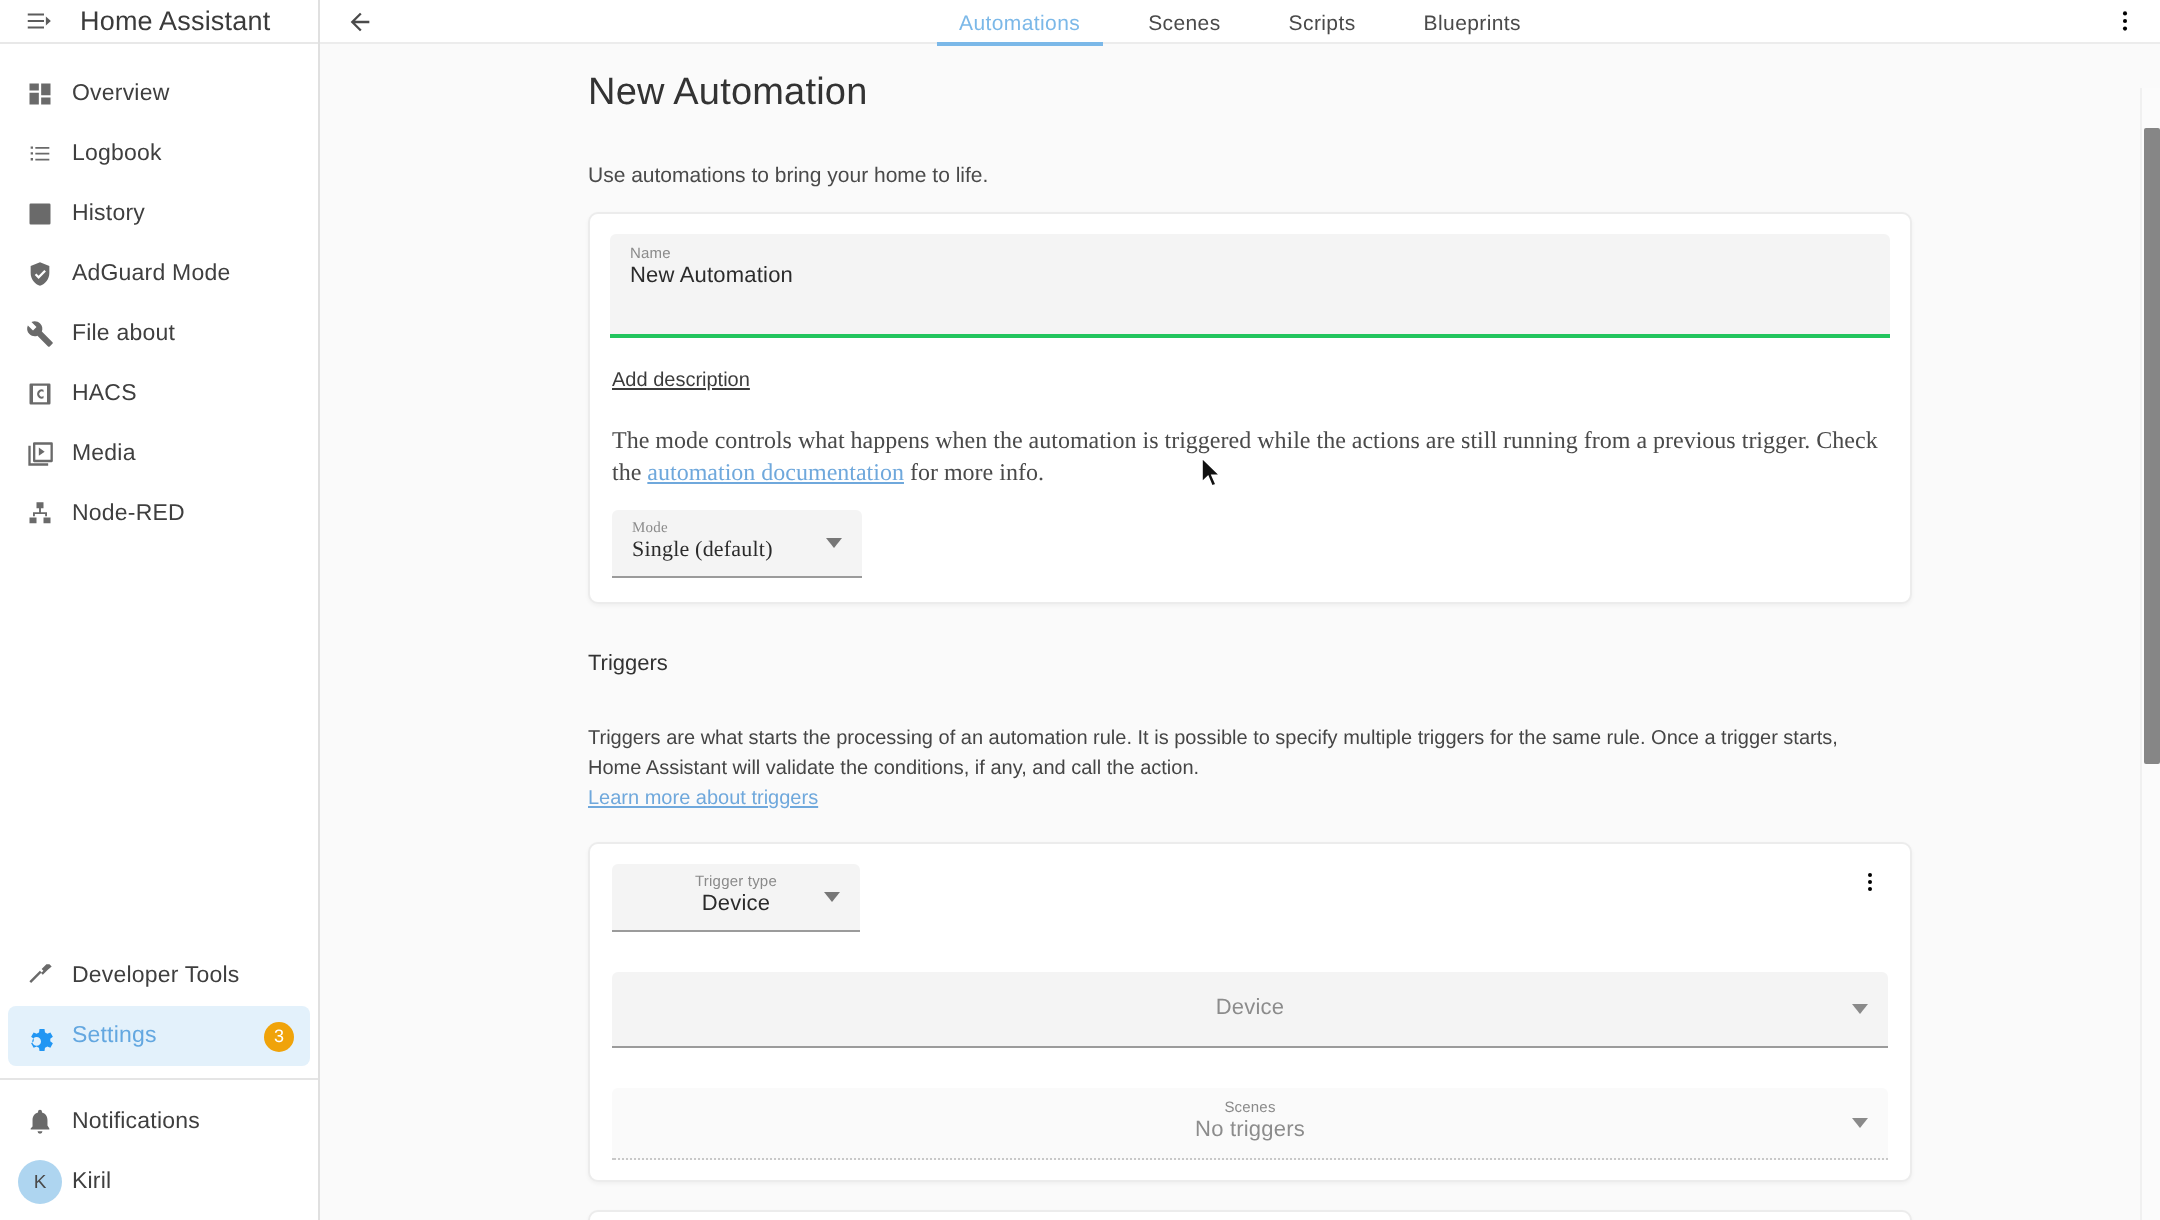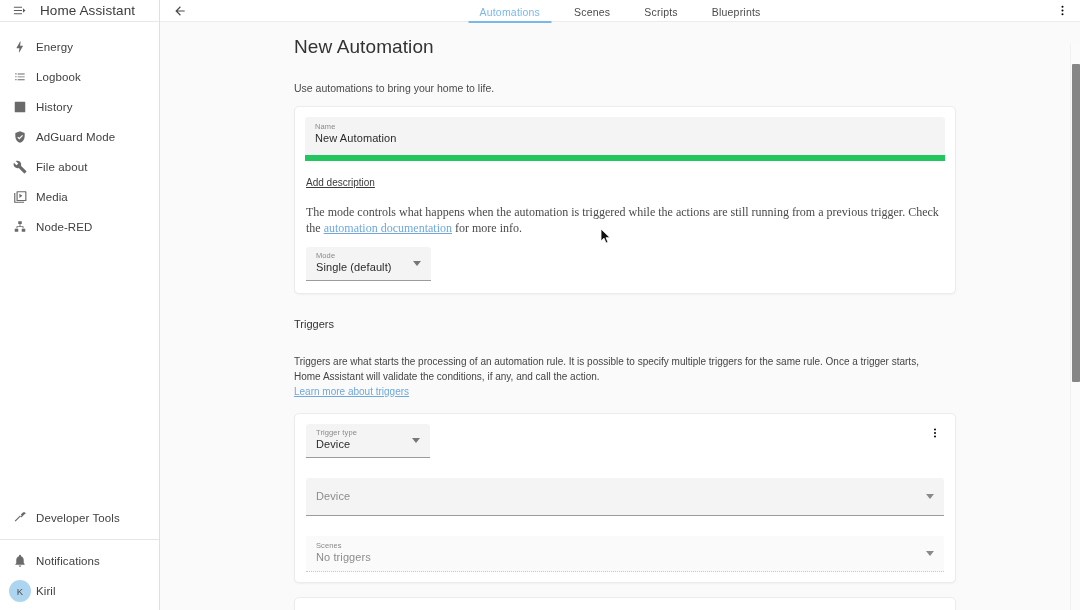--- a/index.html
+++ b/index.html
@@ -178,23 +178,23 @@
     border: 1px solid #ececec;
     border-radius: 5px;
     box-shadow: 0 1px 2px rgba(0,0,0,.045);
     margin: 12px 124px 0 134px;
     position: relative;
   }
 
   
   .field {
     background: #f4f4f4;
-    border-bottom: 6px solid #22c55e;
+    border-bottom: 2px solid #22c55e;
     border-radius: 3px 3px 0 0;
-    padding: 6px 10px 8px 10px;
+    padding: 6px 10px 20px 10px;
     position: relative;
   }
   .field-label {
     font-size: 7.5px;
     color: #8a8a8a;
     line-height: 1.1;
     letter-spacing: .1px;
   }
   .field-value {
     font-size: 11px;
@@ -225,21 +225,21 @@
     text-decoration: underline;
     cursor: pointer;
   }
   .mode-help {
     font-size: 12px;
     color: #4a4a4a;
     line-height: 1.35;
     margin: 14px 12px 0 11px;
     font-family: Liberation Serif, serif;
   }
-  .mode-row { padding: 10px 0 12px 11px; }
+  .mode-row { padding: 10px 0 12px 11px; font-family: Liberation Serif, serif; }
   .mode-select {
     width: 125px;
     background: #f4f4f4;
     border-bottom: 1px solid #9b9b9b;
     border-radius: 3px 3px 0 0;
     padding: 5px 10px 4px 10px;
     position: relative;
     cursor: pointer;
   }
 
@@ -251,21 +251,21 @@
   }
   .section-desc {
     padding-left: 134px;
     padding-right: 146px;
     margin-top: 24px;
     font-size: 10px;
     color: #454545;
     line-height: 1.5;
   }
 
-  .trigger-card { margin-top: 14px; padding-bottom: 10px; }
+  .trigger-card { margin-top: 14px; padding-bottom: 10px; text-align: center; }
   .card-menu {
     position: absolute;
     top: 10px; right: 12px;
     width: 16px; height: 18px;
     display: flex; align-items: center; justify-content: center;
     cursor: pointer;
   }
   .trigger-type-wrap { padding: 10px 0 0 11px; }
   .trigger-type {
     width: 124px;
@@ -345,29 +345,29 @@
       <div class="menu-icon">
         <svg width="15" height="15" viewBox="0 0 24 24" fill="currentColor">
           <path d="M3 6h13v1.6H3V6zm0 5.2h13v1.6H3v-1.6zM3 16.4h13V18H3v-1.6zM21.5 12l-4 -3.6v7.2l4-3.6z"></path>
         </svg>
       </div>
       <div class="ha-title">Home Assistant</div>
     </div>
 
     <div class="nav-scroll">
 
-
-      <div class="nav-item">
-        <span class="nav-icon">
-          <svg width="14" height="14" viewBox="0 0 24 24" fill="currentColor">
-              <path d="M11 21h-1l1-7H6.5c-.88 0-.33-.75-.31-.78C7.48 10.94 9.4 7.57 12.16 2.7h1l-1 7h4.51c.4 0 .62.19.4.66C12.97 17.55 11 21 11 21z"></path>
-            </svg>
-        </span>
-        <span class="nav-label">Energy</span>
-      </div>
+      <div class="nav-item">
+        <span class="nav-icon">
+          <svg width="14" height="14" viewBox="0 0 24 24" fill="currentColor">
+              <path d="M3 3h8v6H3V3zm0 8h8v10H3V11zm10-8h8v10h-8V3zm0 12h8v6h-8v-6z"></path>
+            </svg>
+        </span>
+        <span class="nav-label">Overview</span>
+      </div>
+
 
 
       <div class="nav-item">
         <span class="nav-icon">
           <svg width="14" height="14" viewBox="0 0 24 24" fill="currentColor">
               <path d="M4 5.5h2v2H4v-2zm0 5h2v2H4v-2zm0 5h2v2H4v-2zM8 6h12v1.5H8V6zm0 5h12v1.5H8V11zm0 5h12v1.5H8V16z"></path>
             </svg>
         </span>
         <span class="nav-label">Logbook</span>
       </div>
@@ -392,20 +392,29 @@
 
       <div class="nav-item">
         <span class="nav-icon">
           <svg width="14" height="14" viewBox="0 0 24 24" fill="currentColor">
               <path d="M22.7 19l-9.1-9.1c.9-2.3.4-5-1.5-6.9-2-2-5-2.4-7.4-1.3L9 6 6 9 1.6 4.7C.4 7.1.9 10.1 2.9 12.1c1.9 1.9 4.6 2.4 6.9 1.5l9.1 9.1c.4.4 1 .4 1.4 0l2.3-2.3c.5-.4.5-1.1.1-1.4z"></path>
             </svg>
         </span>
         <span class="nav-label">File about</span>
       </div>
 
+      <div class="nav-item">
+        <span class="nav-icon">
+          <svg width="14" height="14" viewBox="0 0 24 24" fill="currentColor">
+            <path d="M4 3h16a1 1 0 011 1v16a1 1 0 01-1 1H4a1 1 0 01-1-1V4a1 1 0 011-1zm2 2v14h12V5H6z"></path>
+            <path d="M15 8.3a4 4 0 100 7.4v-2.1a2.2 2.2 0 110-3.2V8.3z"></path>
+          </svg>
+        </span>
+        <span class="nav-label">HACS</span>
+      </div>
 
       <div class="nav-item">
         <span class="nav-icon">
           <svg width="14" height="14" viewBox="0 0 24 24" fill="currentColor">
               <path d="M2 5h2v15h15v2H2V5zm5-3h15a1 1 0 011 1v15a1 1 0 01-1 1H7a1 1 0 01-1-1V3a1 1 0 011-1zm1 2v13h13V4H8zm3 2.5L16 10l-5 3.5v-7z"></path>
             </svg>
         </span>
         <span class="nav-label">Media</span>
       </div>
 
@@ -423,20 +432,29 @@
 
       <div class="nav-item">
         <span class="nav-icon">
           <svg width="14" height="14" viewBox="0 0 24 24" fill="currentColor">
               <path d="M17.5 2l-4.1 4.1 1.5 1.5-1.5 1.5-1.5-1.5-9 9L4.4 18l8.5-8.5 1.5 1.5 4.1-4.1L22 3.9 20.1 2h-2.6z"></path>
             </svg>
         </span>
         <span class="nav-label">Developer Tools</span>
       </div>
 
+      <div class="nav-item active">
+        <span class="nav-icon">
+          <svg width="15" height="15" viewBox="0 0 24 24" fill="currentColor">
+              <path d="M12 15.5A3.5 3.5 0 118.5 12 3.5 3.5 0 0112 15.5zm7.4-2.1l2.1-1.6-2-3.5-2.5 1a7.8 7.8 0 00-1.8-1l-.4-2.6h-4l-.4 2.6a7.8 7.8 0 00-1.8 1l-2.5-1-2 3.5 2.1 1.6a8 8 0 000 2l-2.1 1.6 2 3.5 2.5-1a7.8 7.8 0 001.8 1l.4 2.6h4l.4-2.6a7.8 7.8 0 001.8-1l2.5 1 2-3.5-2.1-1.6a8 8 0 000-2z"></path>
+            </svg>
+        </span>
+        <span class="nav-label">Settings</span>
+        <span class="badge">3</span>
+      </div>
 
       <div class="sidebar-divider"></div>
 
       <div class="nav-item">
         <span class="nav-icon">
           <svg width="14" height="14" viewBox="0 0 24 24" fill="currentColor">
               <path d="M12 22a2.1 2.1 0 002.1-2.1H9.9A2.1 2.1 0 0012 22zm6.4-6.2v-5.3c0-3.2-1.7-5.9-4.7-6.6v-.7a1.7 1.7 0 10-3.4 0v.7c-3 .7-4.7 3.4-4.7 6.6v5.3L4 17.6v.9h16v-.9l-1.6-2.7z"></path>
             </svg>
         </span>
         <span class="nav-label">Notifications</span>

